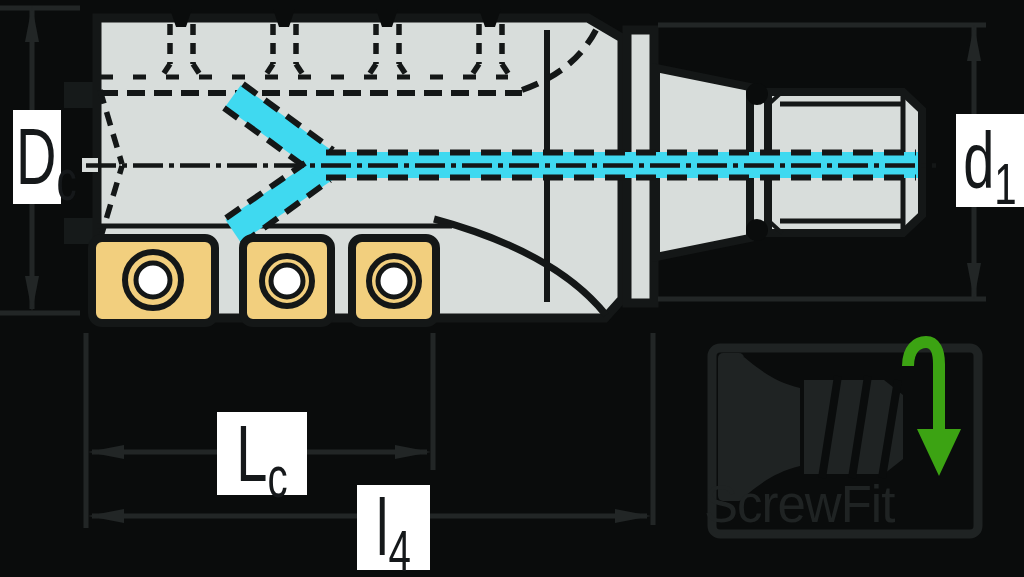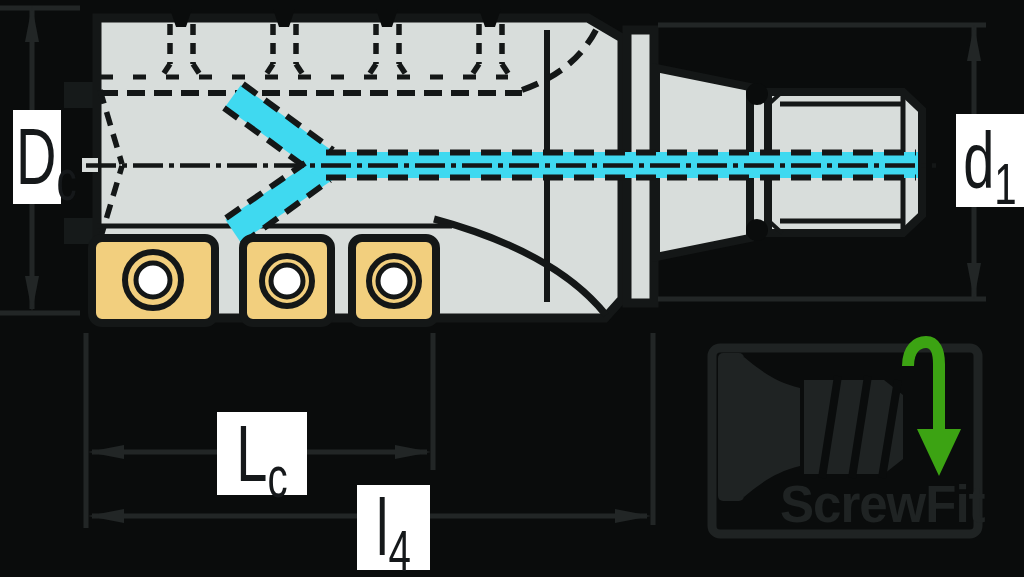--- a/index.html
+++ b/index.html
@@ -13,22 +13,22 @@
   .stage svg{position:absolute;left:0;top:0;}
   .dim-label{position:absolute;background:var(--label_bg);color:var(--label_text);
              display:flex;align-items:center;justify-content:center;overflow:visible;
              font-size:56px;line-height:1;white-space:nowrap;}
   .stretch{display:inline-flex;align-items:baseline;transform:scaleY(1.42);line-height:1;}
   .sub{font-size:0.72em;transform:translateY(0.28em);display:inline-block;}
   .label-dc{left:13px;top:110px;width:45px;height:94px;justify-content:flex-start;padding-left:3px;}
   .label-d1{left:956px;top:114px;width:68px;height:93px;}
   .label-lc{left:217px;top:412px;width:90px;height:83px;}
   .label-l4{left:357px;top:485px;width:73px;height:85px;}
-  .logo-text{position:absolute;left:780px;top:482px;width:220px;height:46px;
-             font-size:51px;font-weight:bold;line-height:46px;letter-spacing:-1px;
+  .logo-text{position:absolute;left:704px;top:482px;width:220px;height:46px;
+             font-size:51px;font-weight:normal;line-height:46px;letter-spacing:-1px;
              color:var(--logo_dark);}
 </style>
 </head>
 <body>
 
 <div class="stage">
   <svg width="1024" height="577" viewBox="0 0 1024 577">
 
     <g>
       <rect x="64" y="82" width="34" height="26" fill="#161a1a"></rect>

